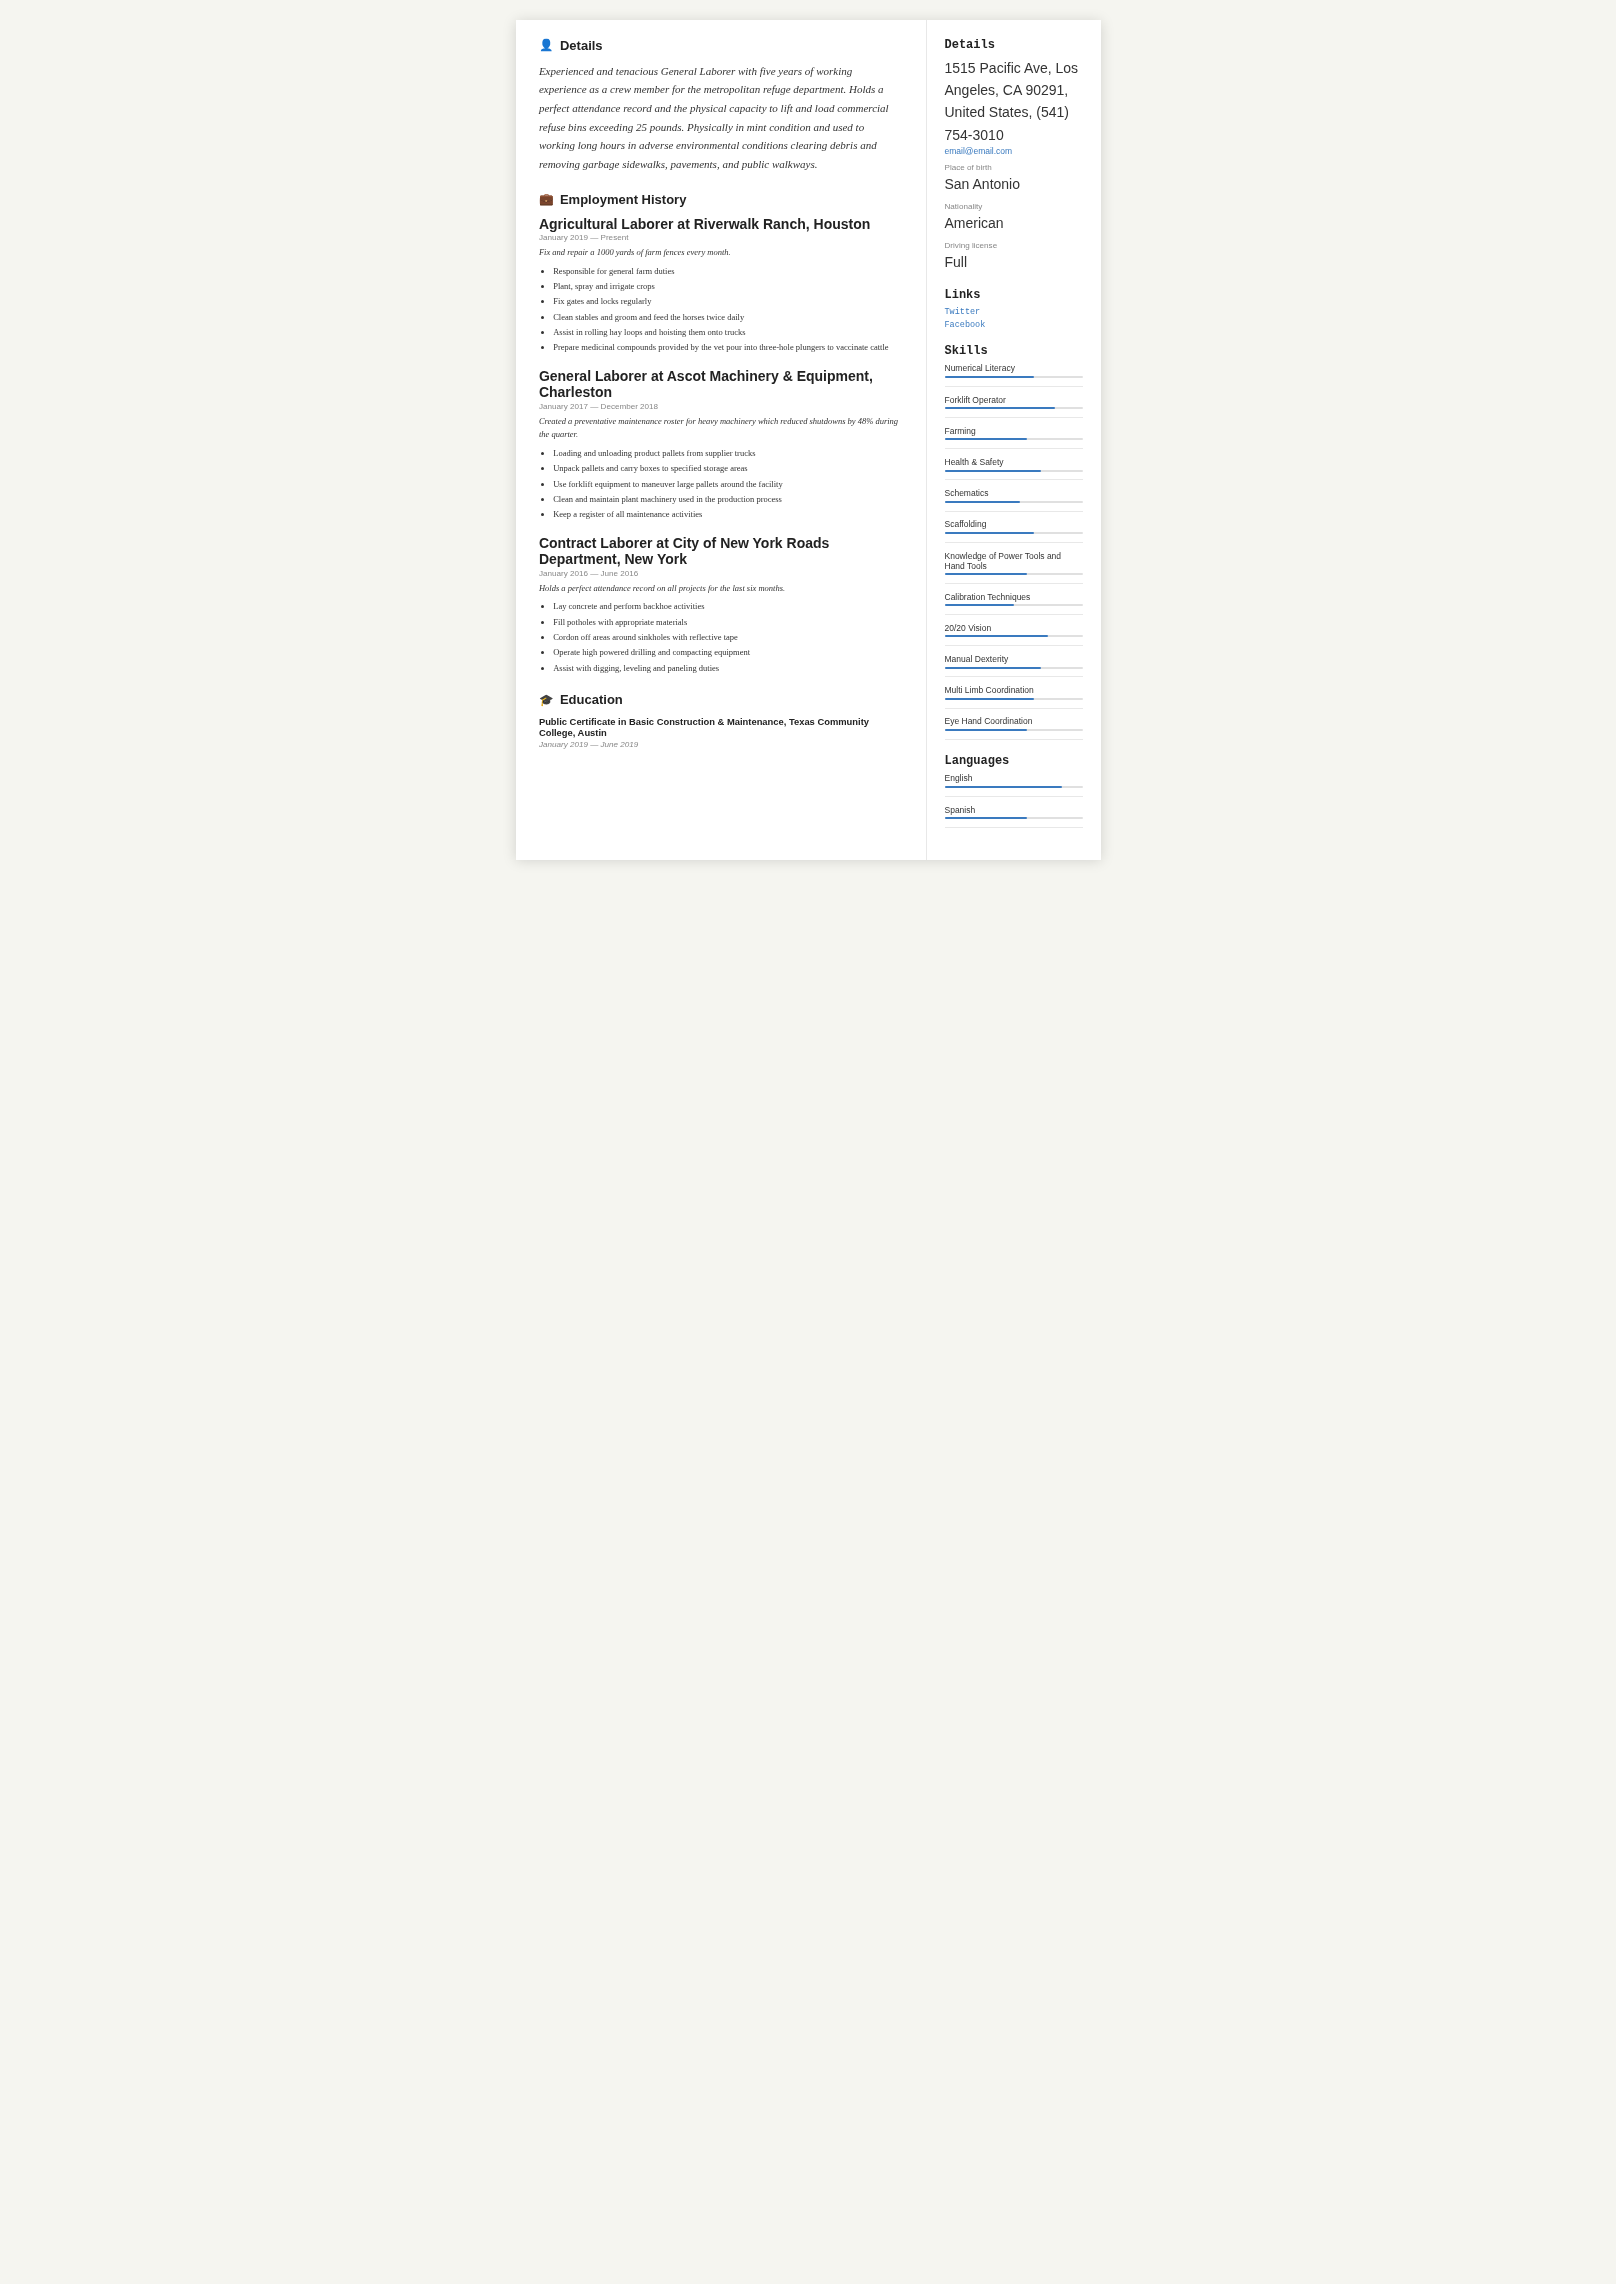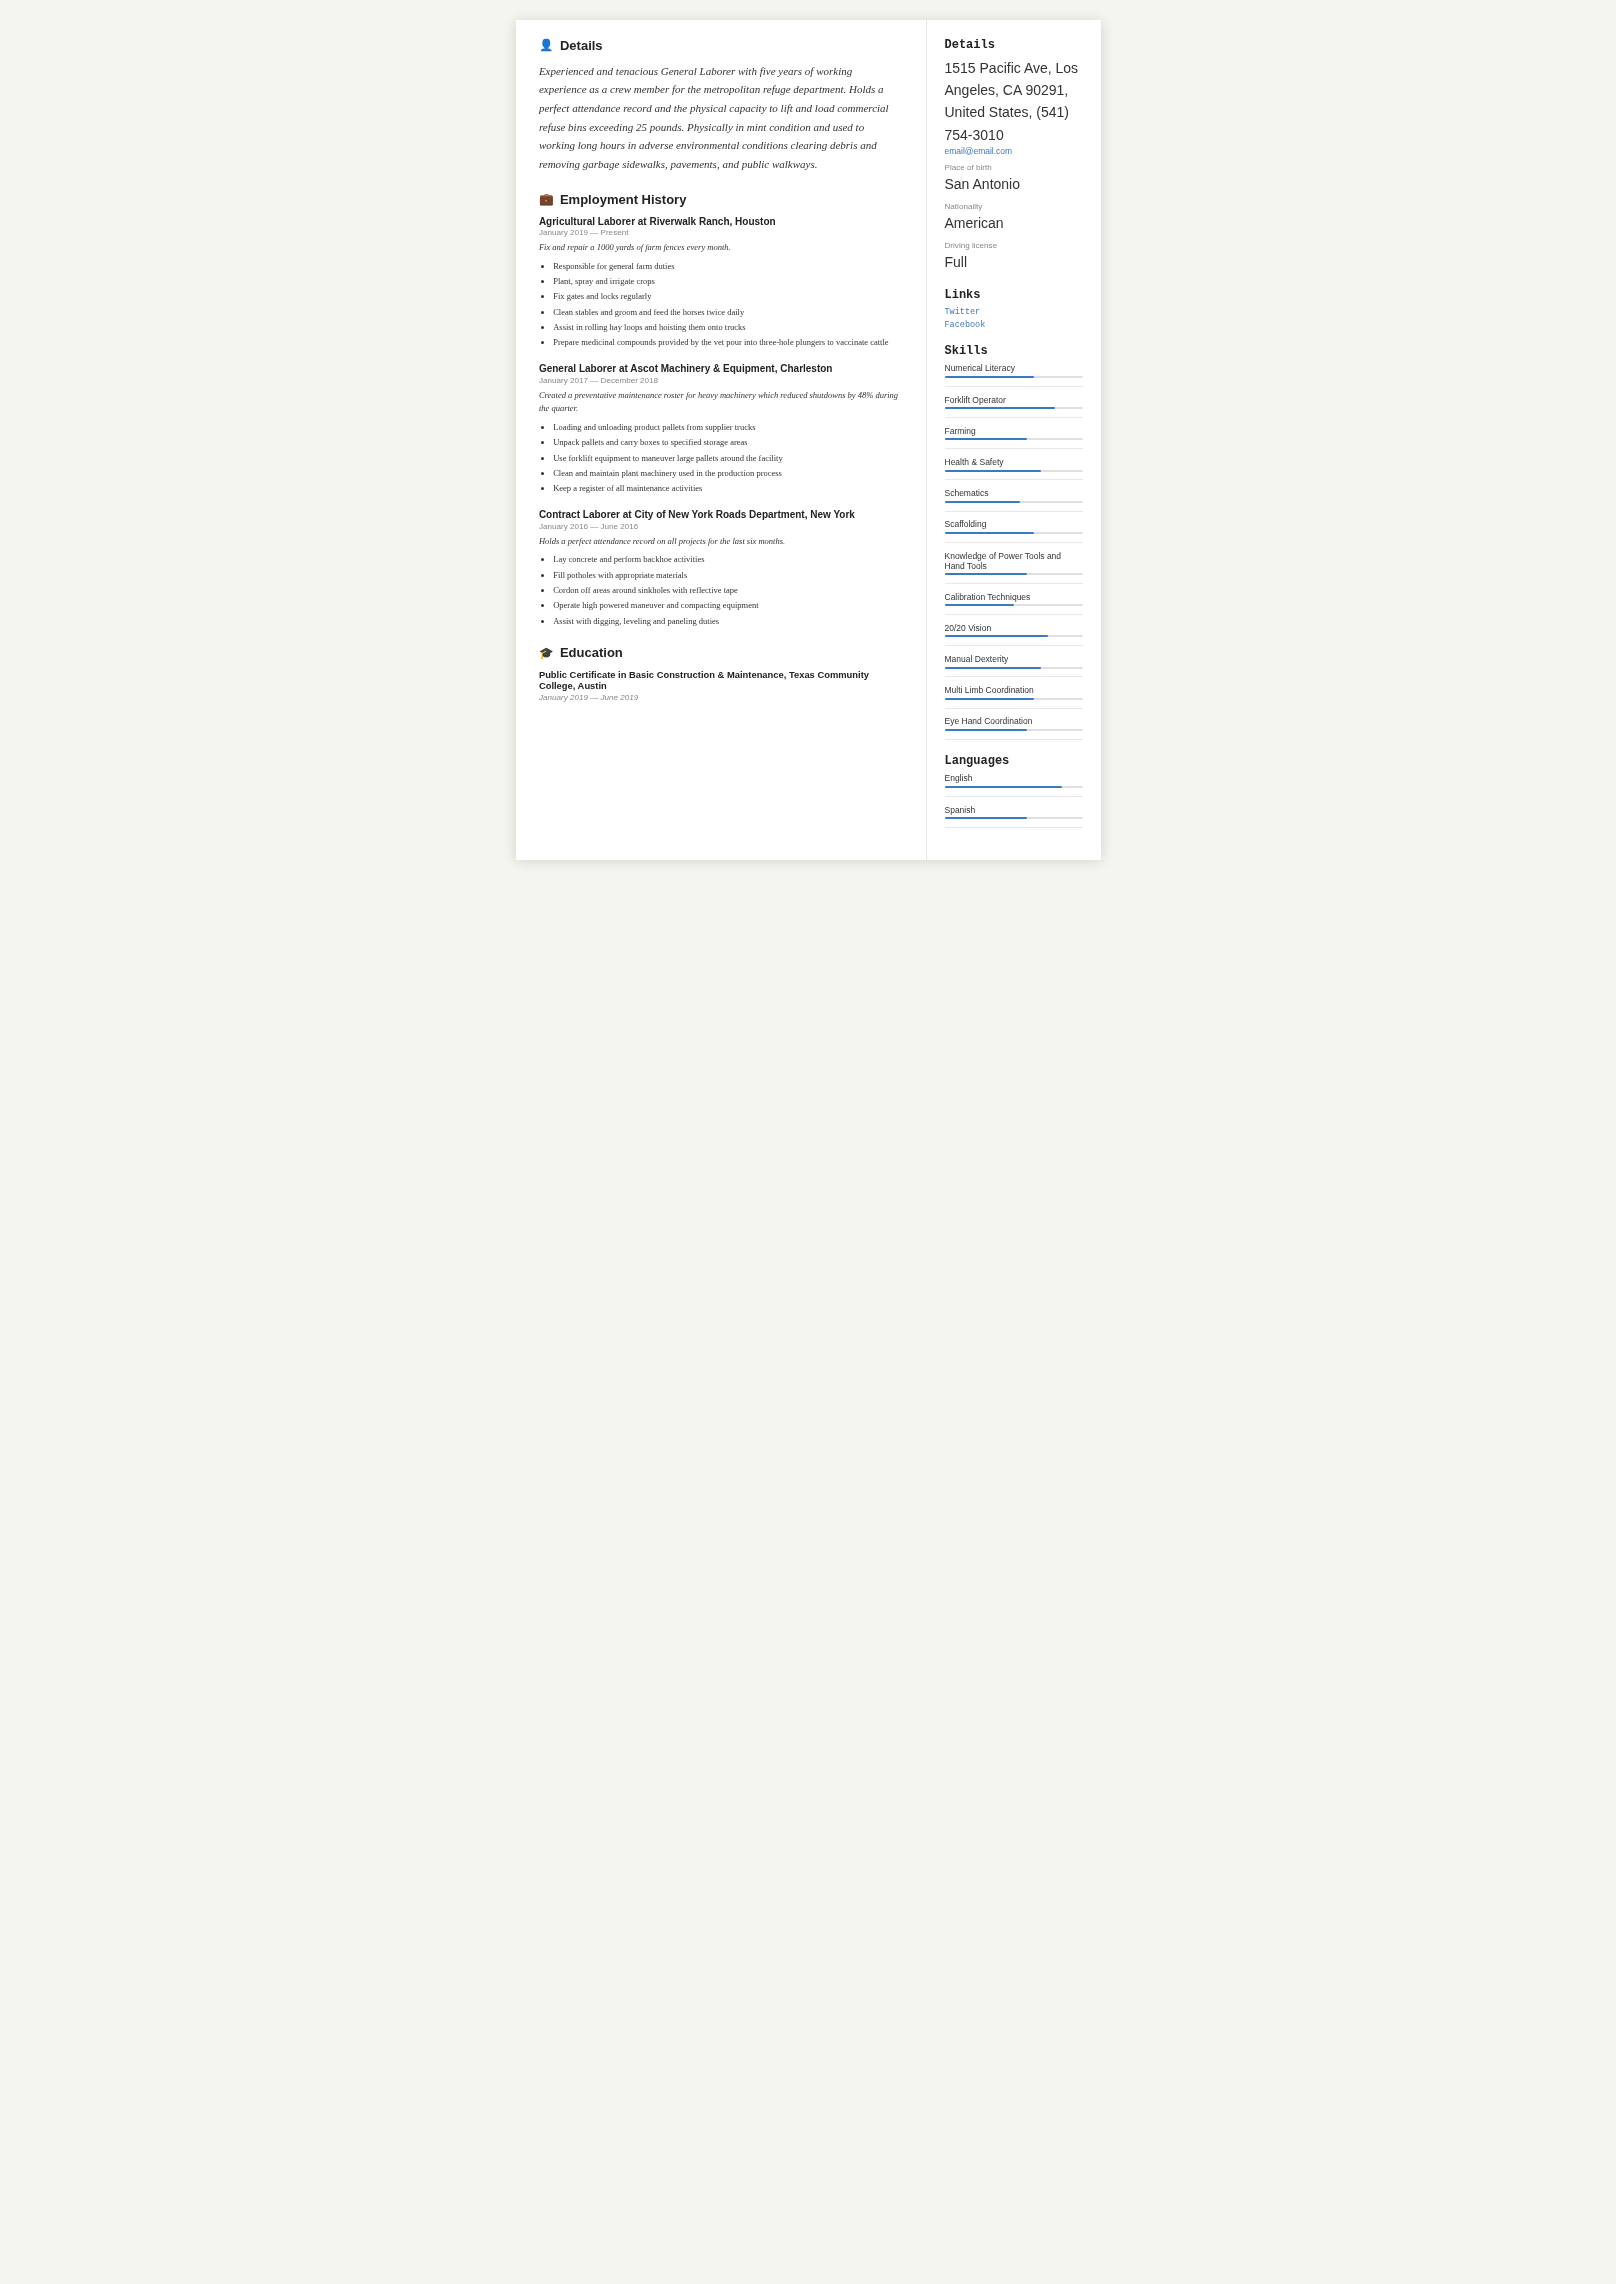--- a/index.html
+++ b/index.html
@@ -94,21 +94,21 @@
       font-style: italic;
       font-size: 11px;
       color: #333;
       line-height: 1.7;
     }
     
     .job {
       margin-bottom: 14.3px;
     }
     .job-title {
-      font-size: 10px;
+      font-size: 14px;
       font-weight: bold;
       color: #222;
       font-family: Arial, sans-serif;
     }
     .job-date {
       font-size: 8.1px;
       color: #888;
       margin: 1.3px 0 3.9px 0;
       font-family: Arial, sans-serif;
     }
@@ -268,21 +268,21 @@
         </div>
 
         <div class="job">
           <div class="job-title">Contract Laborer at  City of New York Roads Department, New York</div>
           <div class="job-date">January 2016 — June 2016</div>
           <div class="job-summary">Holds a perfect attendance record on all projects for the last six months.</div>
           <ul class="job-bullets">
             <li>Lay concrete and perform backhoe activities</li>
             <li>Fill potholes with appropriate materials</li>
             <li>Cordon off areas around sinkholes with reflective tape</li>
-            <li>Operate high powered maneuver and compacting equipment</li>
+            <li>Operate high powered drilling and compacting equipment</li>
             <li>Assist with digging, leveling and paneling duties</li>
           </ul>
         </div>
       </div>
 
       <div class="section">
         <div class="section-title">
           <span class="section-icon">🎓</span>
           <span>Education</span>
         </div>

